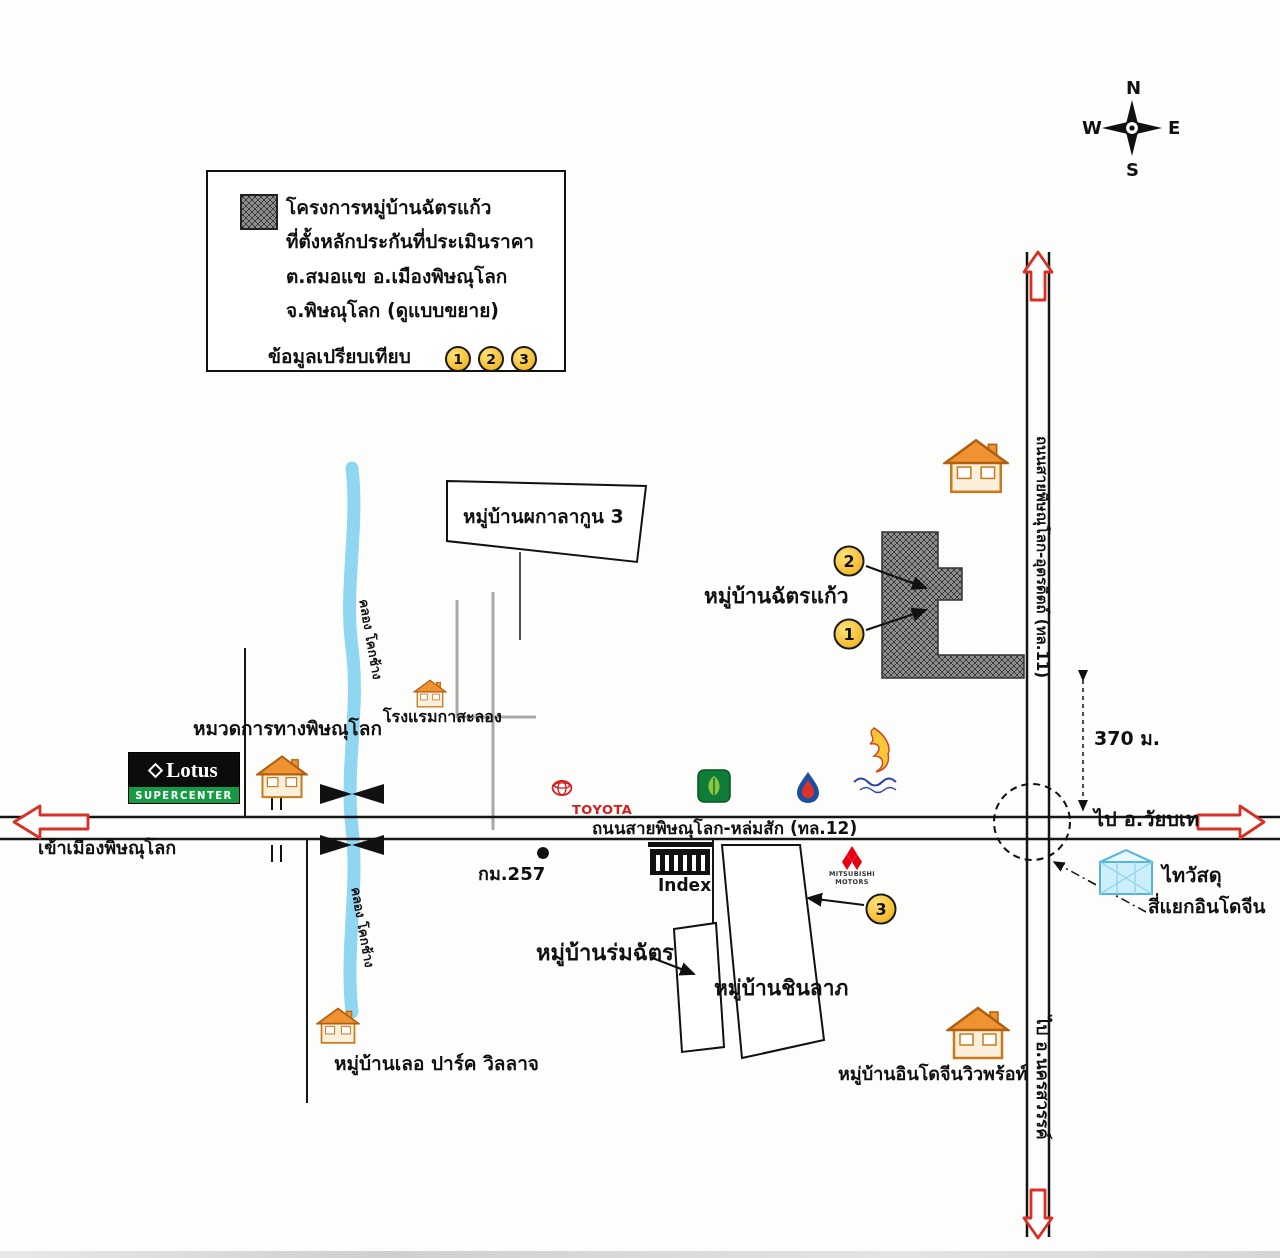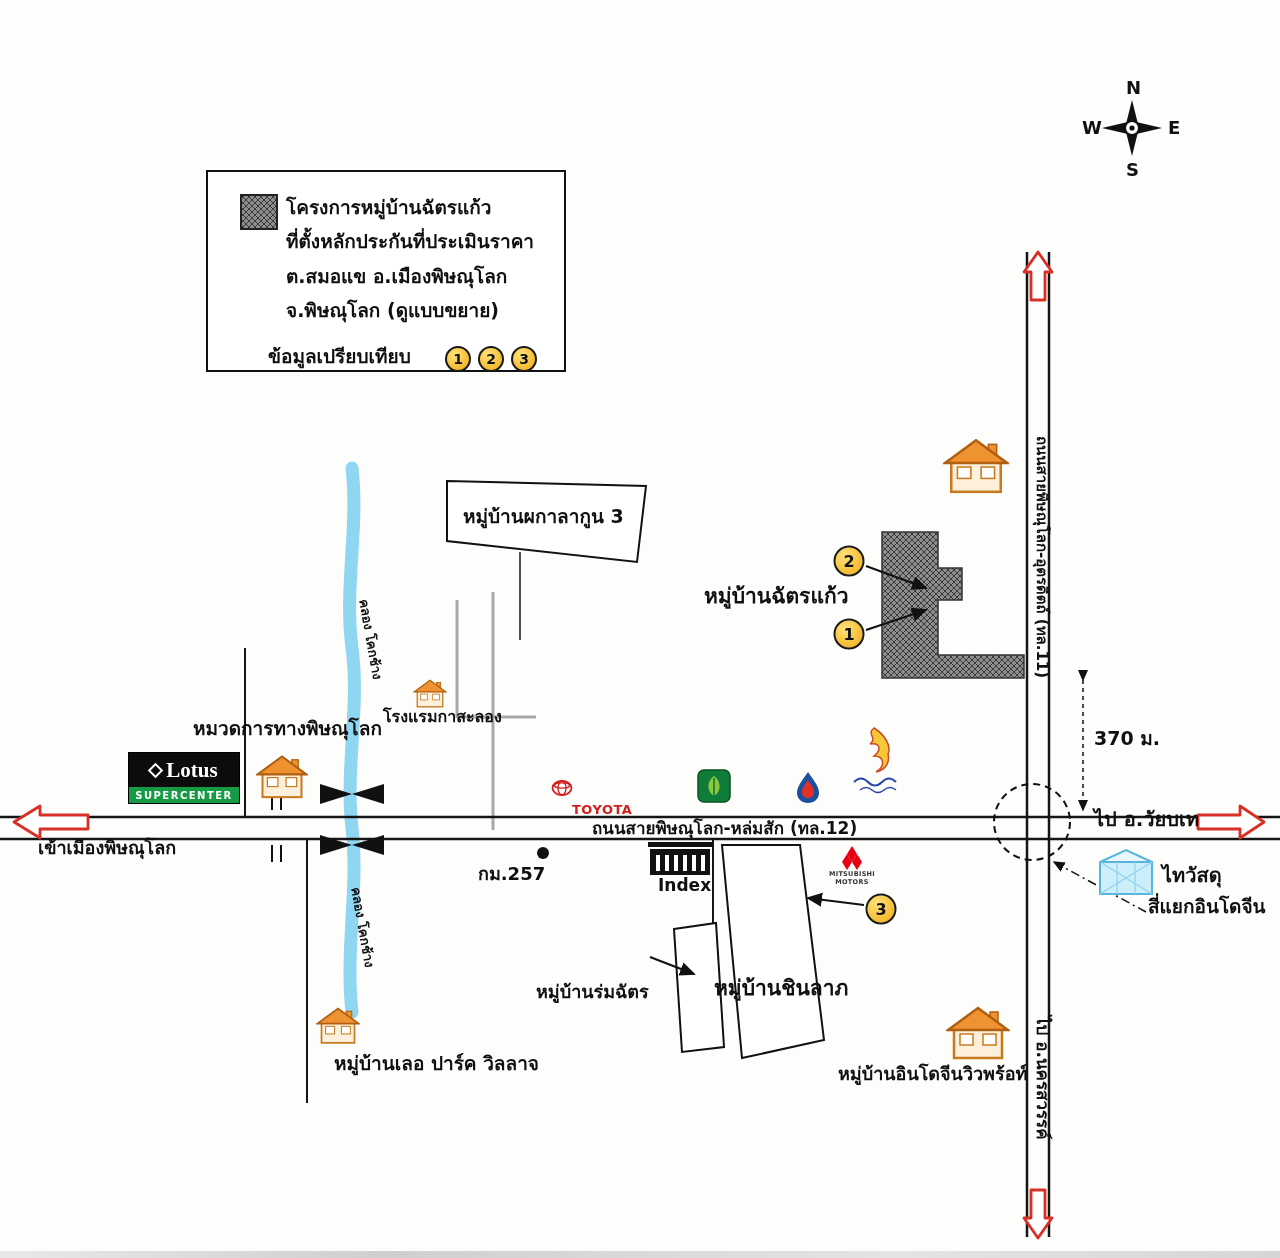--- a/index.html
+++ b/index.html
@@ -214,21 +214,21 @@
 <div class="lbl" style="left:478px; top:864px; font-size:18px;">กม.257</div>
 <div class="lbl" style="left:1094px; top:728px; font-size:19px;">370 ม.</div>
 <div class="lbl" style="left:1148px; top:896px; font-size:19px;">สี่แยกอินโดจีน</div>
 
 <div class="lbl" style="left:463px; top:506px; font-size:19px;">หมู่บ้านผกาลากูน 3</div>
 <div class="lbl" style="left:383px; top:708px; font-size:16px;">โรงแรมกาสะลอง</div>
 <div class="lbl" style="left:193px; top:718px; font-size:19px;">หมวดการทางพิษณุโลก</div>
 <div class="lbl" style="left:704px; top:584px; font-size:21px;">หมู่บ้านฉัตรแก้ว</div>
 <div class="lbl" style="left:1162px; top:864px; font-size:20px;">ไทวัสดุ</div>
 <div class="lbl" style="left:658px; top:876px; font-size:17px;">Index</div>
-<div class="lbl" style="left:536px; top:940px; font-size:18px;margin-top:42px;">หมู่บ้านร่มฉัตร</div>
+<div class="lbl" style="left:536px; top:940px; font-size:22px;">หมู่บ้านร่มฉัตร</div>
 <div class="lbl" style="left:714px; top:976px; font-size:21px;">หมู่บ้านชินลาภ</div>
 <div class="lbl" style="left:334px; top:1053px; font-size:19px;">หมู่บ้านเลอ ปาร์ค วิลลาจ</div>
 <div class="lbl" style="left:838px; top:1064px; font-size:18px;">หมู่บ้านอินโดจีนวิวพร้อท์</div>
 
 <div class="lotus">
   <div class="lotus-top">
     <span class="lotus-diamond"></span>
     <span class="lotus-word">Lotus</span>
   </div>
   <div class="lotus-bar">SUPERCENTER</div>

